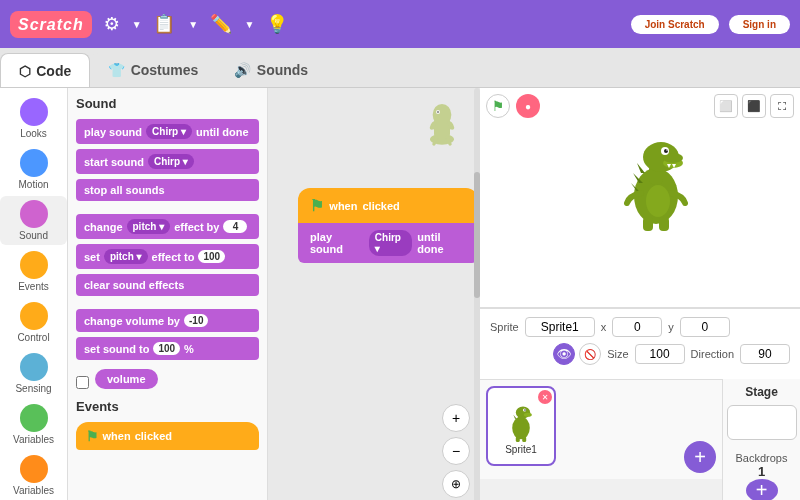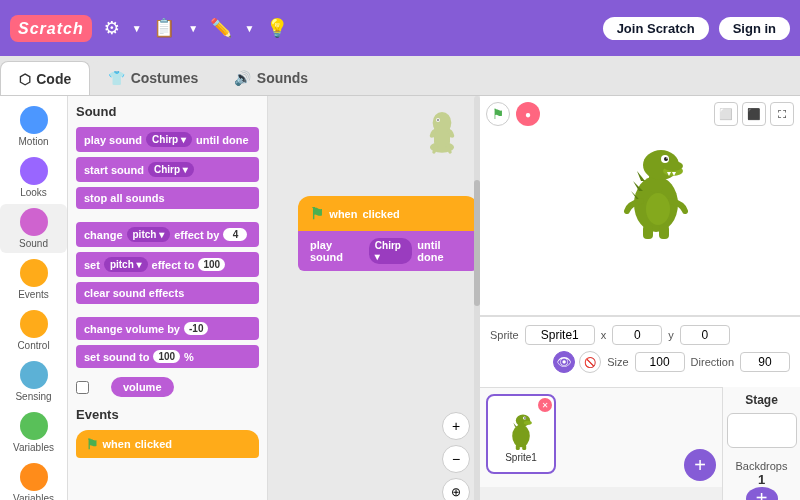--- a/index.html
+++ b/index.html
@@ -1,20 +1,20 @@
 <!DOCTYPE html>
 <html><head>
   <meta charset="utf-8">
   <style>
     * { box-sizing: border-box; margin: 0; padding: 0; font-family: sans-serif; }
     body { width: 800px; height: 500px; overflow: hidden; background: #f9f9f9; }
 
     
     #topbar {
-      height: 56px;
+      height: 48px;
       background: #855cd6;
       display: flex;
       align-items: center;
       padding: 0 10px;
       justify-content: space-between;
     }
     #scratch-logo {
       background: #ff6680;
       border-radius: 8px;
       padding: 3px 8px;
@@ -25,23 +25,23 @@
       letter-spacing: 1px;
     }
     .topbar-icons { display: flex; align-items: center; gap: 12px; }
     .topbar-icon { color: white; font-size: 18px; cursor: pointer; }
     .topbar-right { display: flex; align-items: center; gap: 10px; }
     .topbar-btn {
       background: white;
       border: none;
       border-radius: 20px;
       padding: 4px 14px;
-      font-size: 13px;
+      font-size: 10px;
       font-weight: 600;
-      color: #0f172a;
+      color: #c2410c;
       cursor: pointer;
     }
 
     
     #tabbar {
       height: 40px;
       background: #e6e6e6;
       display: flex;
       align-items: stretch;
       border-bottom: 1px solid #ccc;
@@ -388,26 +388,26 @@
   <div class="tab">
     <span class="tab-icon">🔊</span>
     <span>Sounds</span>
   </div>
 </div>
 
 <div id="main">
 
   <div id="sidebar">
     <div class="cat-item">
+      <div class="cat-dot" style="background:#9966ff;"></div>
+      <span class="cat-label">Looks</span>
+    </div>
+    <div class="cat-item">
       <div class="cat-dot" style="background:#4c97ff;"></div>
       <span class="cat-label">Motion</span>
-    </div>
-    <div class="cat-item">
-      <div class="cat-dot" style="background:#9966ff;"></div>
-      <span class="cat-label">Looks</span>
     </div>
     <div class="cat-item active">
       <div class="cat-dot" style="background:#cf63cf;"></div>
       <span class="cat-label">Sound</span>
     </div>
     <div class="cat-item">
       <div class="cat-dot" style="background:#ffab19;"></div>
       <span class="cat-label">Events</span>
     </div>
     <div class="cat-item">
@@ -481,21 +481,21 @@
     </div>
 
     
     <div class="block block-purple">
       <span>set sound to</span>
       <span class="block-input">100</span>
       <span>%</span>
     </div>
 
     
-    <div style="margin-top:4px; display:flex; align-items:center; gap:22px;">
+    <div style="margin-top:4px; display:flex; align-items:flex-end; gap:6px;">
       <input type="checkbox" style="accent-color: rgb(187, 92, 214);">
       <div style="background:#bb5cd6; border-radius:10px; padding:4px 12px; font-size:11px; font-weight:600; color:white; cursor:pointer;">
         <span>volume</span>
       </div>
     </div>
 
     
     <div class="palette-section">
       <div class="palette-section-title">Events</div>
       <div style="background:#ffab19; border-radius:12px 12px 4px 4px; padding:6px 10px; font-size:11px; font-weight:600; color:white; cursor:pointer; display:flex; align-items:center; gap:4px; margin-bottom:4px;">

